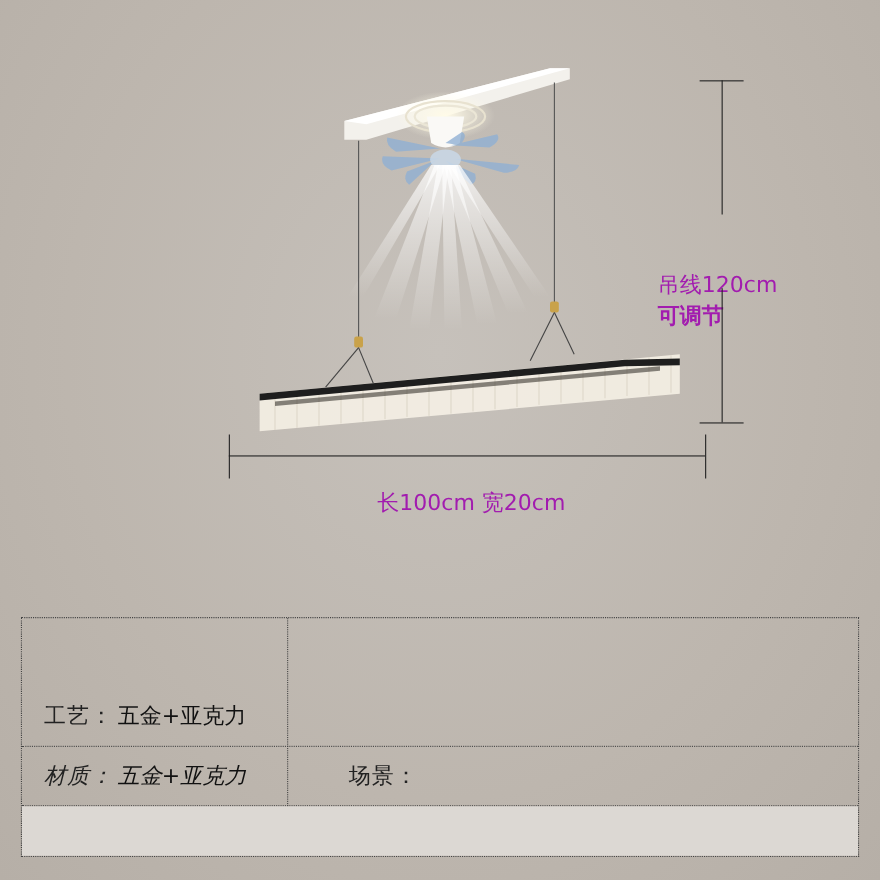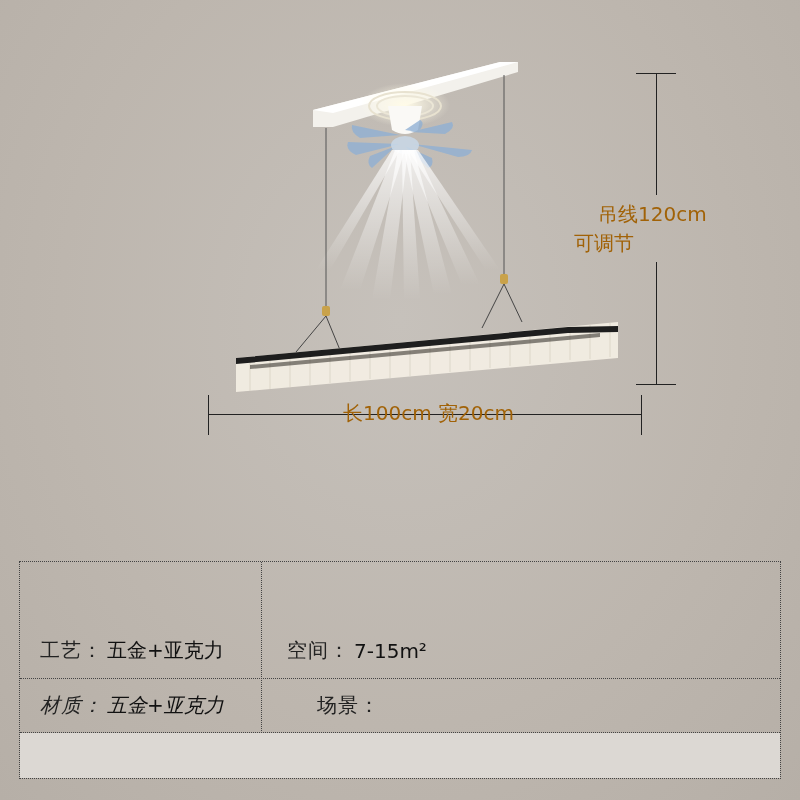--- a/index.html
+++ b/index.html
@@ -5,21 +5,21 @@
   html, body { margin:0; padding:0; }
   body {
     width:800px; height:800px; position:relative; overflow:hidden;
     background: radial-gradient(ellipse at 50% 40%, #c6c1bb 0%, #bdb6ae 60%, #b6afa7 100%);
     font-family: "DejaVu Sans", "Liberation Sans", sans-serif;
     color:#1a1a1a;
   }
   .abs { position:absolute; }
   .line-v { position:absolute; width:1px; background:#222; }
   .line-h { position:absolute; height:1px; background:#222; }
-  .dim-label { position:absolute; font-size:20px; color:#a16207; white-space:nowrap; }
+  .dim-label { position:absolute; font-size:20px; color:#a21caf; white-space:nowrap;margin-top:44px; }
   .spec {
     position:absolute; left:19px; top:561px; width:487px; height:217px;
     border:1px dotted #444; box-sizing:border-box;
   }
   .row { position:absolute; left:0; width:100%; border-bottom:1px dotted #444; box-sizing:border-box; }
   .cell { position:absolute; top:0; height:100%; display:flex; align-items:center; font-size:20px; white-space:nowrap; }
   .cell .k { color:#222; letter-spacing:1px; }
   .cell .v { color:#111; margin-left:4px; }
   .vdiv { position:absolute; top:0; width:0; border-left:1px dotted #444; }
   .blank { position:absolute; left:0; width:100%; background:#dcd8d3; }
@@ -103,42 +103,38 @@
     <polygon points="250,365 600,333 600,337 250,369" fill="#2a2620" opacity="0.55"></polygon>
 
     <polygon points="236,358 568,327 618,326 618,332 568,333 236,364" fill="#1e1e1e"></polygon>
   </svg>
 </div>
 
 <div>
   <div class="line-h" style="left:636px;top:73px;width:40px;"></div>
   <div class="line-v" style="left:656px;top:73px;height:122px;"></div>
   <div class="dim-label" style="left:598px;top:201px;">吊线120cm</div>
-  <div class="dim-label" style="left:574px;top:230px;">可调节</div>
+  <div class="dim-label" style="left:598px;top:230px;font-weight:bold;">可调节</div>
   <div class="line-v" style="left:656px;top:262px;height:122px;"></div>
   <div class="line-h" style="left:636px;top:384px;width:40px;"></div>
 </div>
 
 <div>
   <div class="line-v" style="left:208px;top:395px;height:40px;"></div>
   <div class="line-h" style="left:208px;top:414px;width:433px;"></div>
   <div class="line-v" style="left:641px;top:395px;height:40px;"></div>
   <div class="dim-label" style="left:343px;top:400px;">长100cm 宽20cm</div>
 </div>
 
 <div class="spec" style="left:19px;top:561px;width:762px;height:218px;">
   <div class="row" style="top:61px;height:56px;">
     <div class="cell" style="left:20px;justify-content:center;">
       <span class="k">工艺：</span>
       <span class="v">五金+亚克力</span>
     </div>
-    <div class="cell" style="left:267px;">
-      <span class="k">空间：</span>
-      <span class="v">7-15m²</span>
-    </div>
   </div>
   <div class="row" style="top:117px;height:54px;">
     <div class="cell" style="left:20px;font-style:italic;">
       <span class="k">材质：</span>
       <span class="v">五金+亚克力</span>
     </div>
     <div class="cell" style="left:267px;margin-left:30px;">
       <span class="k">场景：</span>
     </div>
   </div>

